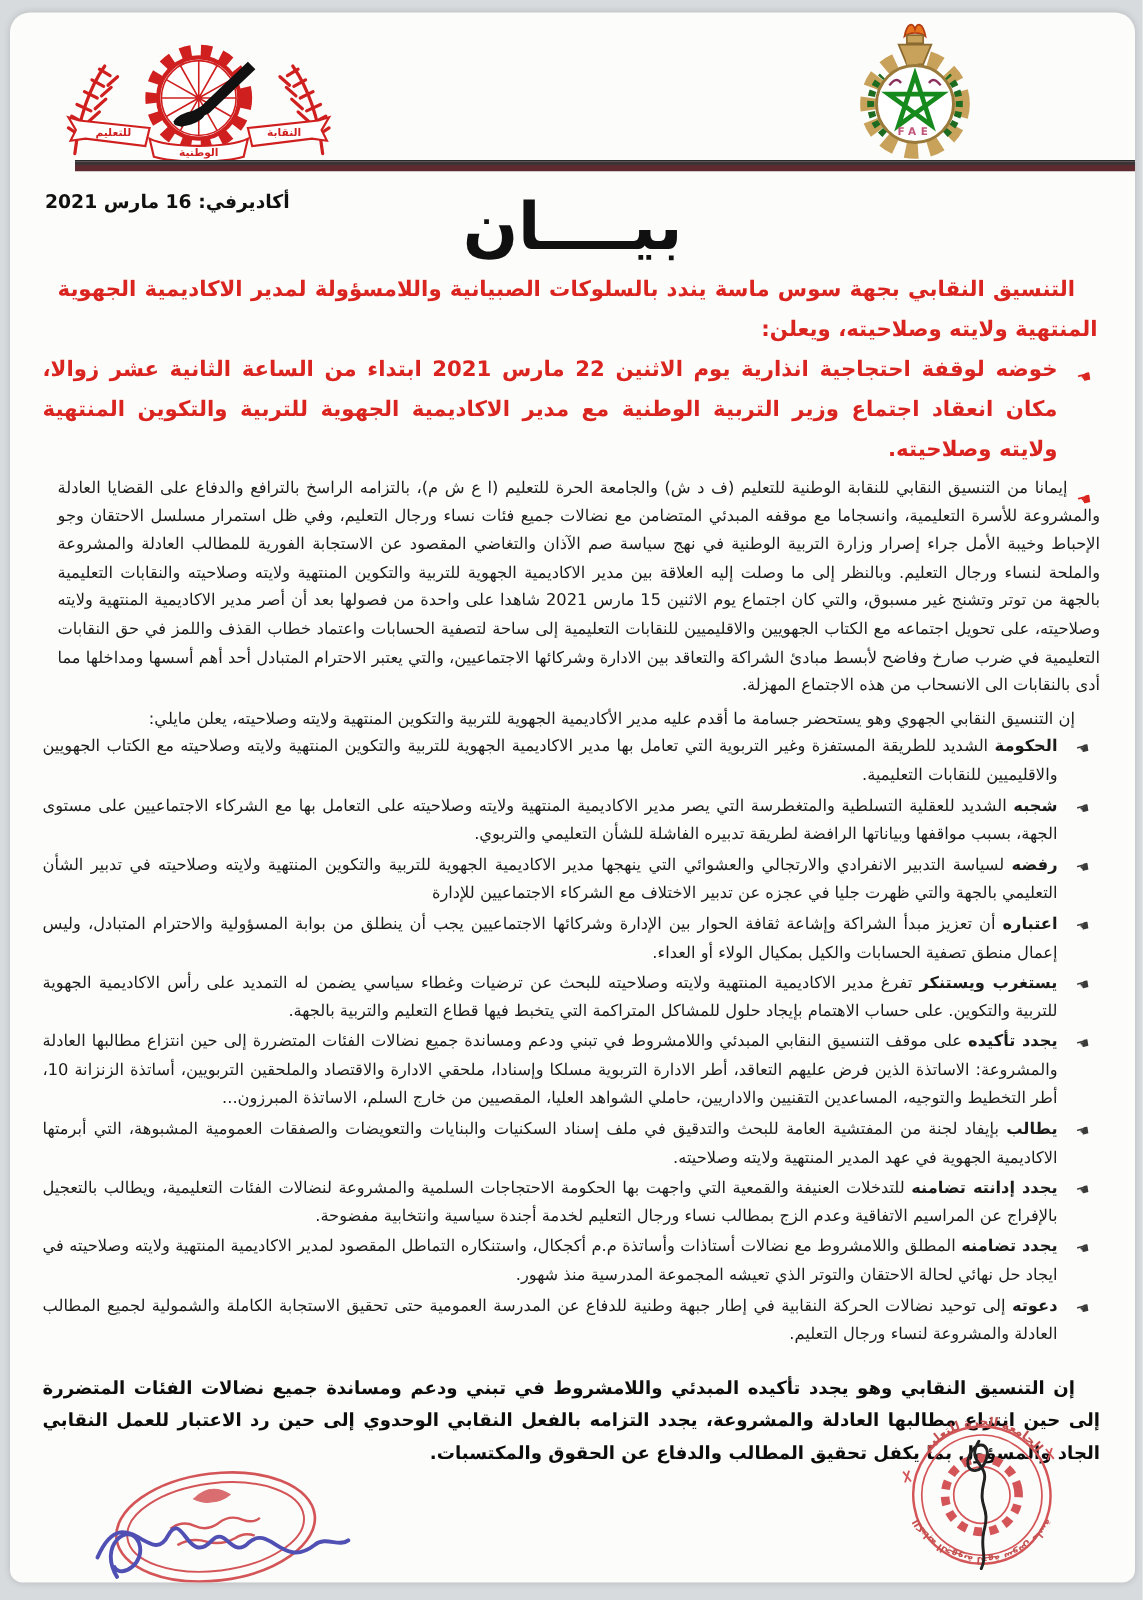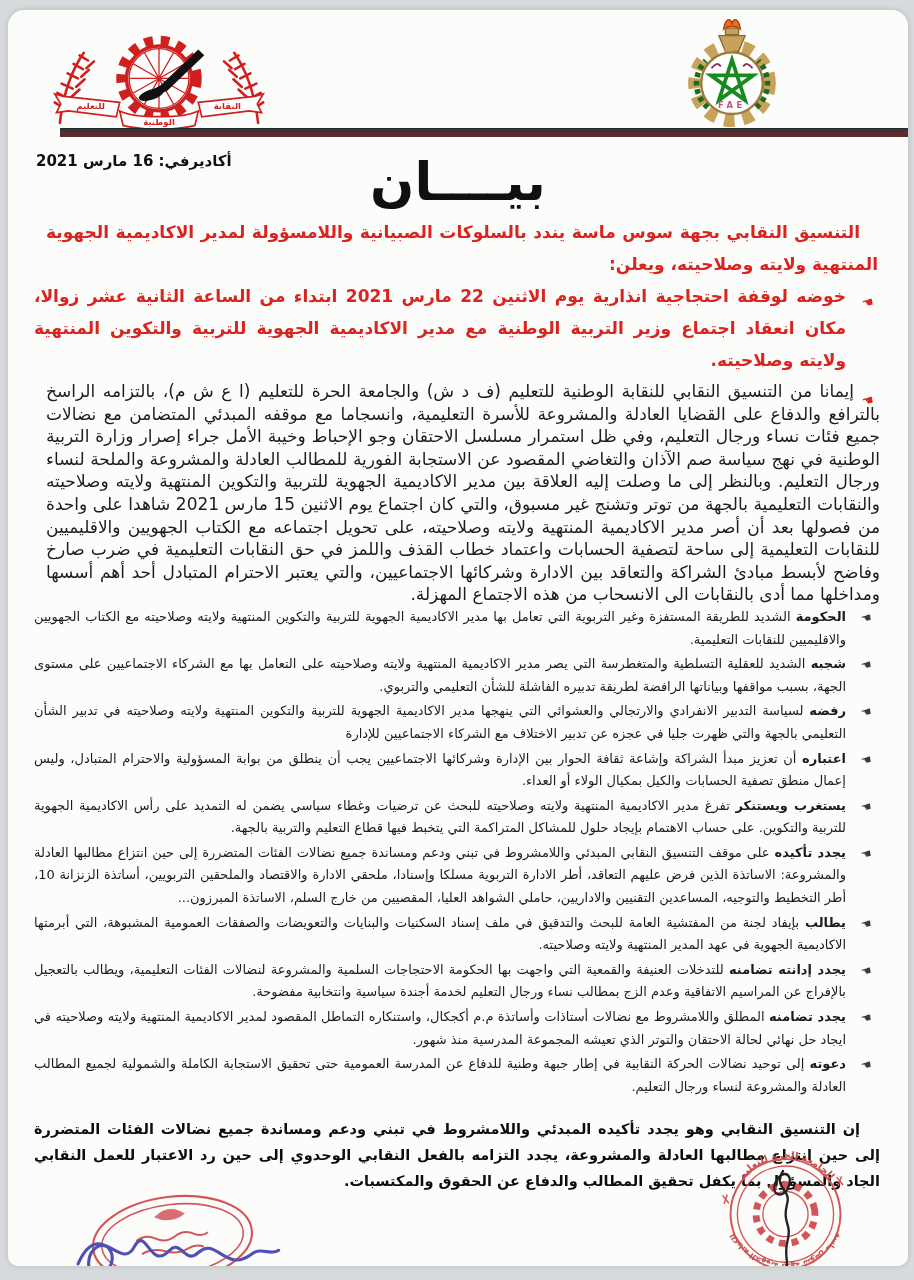--- a/index.html
+++ b/index.html
@@ -42,21 +42,21 @@
   ul.blist li{position:relative;text-align:justify;}
   ul.red-list li{
     font-size:17px;font-weight:bold;line-height:32px;color:var(--red);
     margin-bottom:2px;
   }
   ul.red-list .marker{
     position:absolute;right:-28px;top:7px;font-size:13px;font-weight:normal;
     color:var(--red);transform:rotate(-14deg);
   }
   .bodytext{
-    font-size:17px;line-height:22.6px;color:var(--ink);
+    font-size:13px;line-height:22.6px;color:var(--ink);
     text-align:justify;margin:4px 0 0 12px;
   }
   .bodytext.indent{text-indent:26px;}
   ul.black-list li{
     font-size:13px;line-height:22.6px;color:var(--ink);margin-bottom:2px;
   }
   ul.black-list .marker{
     position:absolute;right:-26px;top:1px;font-size:12px;color:#3a3a3a;
     transform:rotate(-14deg);
   }
@@ -133,20 +133,21 @@
       <ul class="blist red-list" id="red-list">
           <li>
     <span class="marker">☚</span><span class="rest">خوضه لوقفة احتجاجية انذارية يوم الاثنين 22 مارس 2021 ابتداء من الساعة الثانية عشر زوالا، مكان انعقاد اجتماع وزير التربية الوطنية مع مدير الاكاديمية الجهوية للتربية والتكوين المنتهية ولايته وصلاحيته.</span>
   </li>
           <li>
     <span class="marker">☚</span>
   </li>
         </ul>
 
       <p class="bodytext indent">إيمانا من التنسيق النقابي للنقابة الوطنية للتعليم (ف د ش) والجامعة الحرة للتعليم (ا ع ش م)، بالتزامه الراسخ بالترافع والدفاع على القضايا العادلة والمشروعة للأسرة التعليمية، وانسجاما مع موقفه المبدئي المتضامن مع نضالات جميع فئات نساء ورجال التعليم، وفي ظل استمرار مسلسل الاحتقان وجو الإحباط وخيبة الأمل جراء إصرار وزارة التربية الوطنية في نهج سياسة صم الآذان والتغاضي المقصود عن الاستجابة الفورية للمطالب العادلة والمشروعة والملحة لنساء ورجال التعليم. وبالنظر إلى ما وصلت إليه العلاقة بين مدير الاكاديمية الجهوية للتربية والتكوين المنتهية ولايته وصلاحيته والنقابات التعليمية بالجهة من توتر وتشنج غير مسبوق، والتي كان اجتماع يوم الاثنين 15 مارس 2021 شاهدا على واحدة من فصولها بعد أن أصر مدير الاكاديمية المنتهية ولايته وصلاحيته، على تحويل اجتماعه مع الكتاب الجهويين والاقليميين للنقابات التعليمية إلى ساحة لتصفية الحسابات واعتماد خطاب القذف واللمز في حق النقابات التعليمية في ضرب صارخ وفاضح لأبسط مبادئ الشراكة والتعاقد بين الادارة وشركائها الاجتماعيين، والتي يعتبر الاحترام المتبادل أحد أهم أسسها ومداخلها مما أدى بالنقابات الى الانسحاب من هذه الاجتماع المهزلة.</p>
+      <p class="bodytext" style="text-indent:20px">إن التنسيق النقابي الجهوي وهو يستحضر جسامة ما أقدم عليه مدير الأكاديمية الجهوية للتربية والتكوين المنتهية ولايته وصلاحيته، يعلن مايلي:</p>
 
       <ul class="blist black-list" id="black-list">
           <li>
     <span class="marker">☚</span><b class="lead">الحكومة</b><span class="rest"> الشديد للطريقة المستفزة وغير التربوية التي تعامل بها مدير الاكاديمية الجهوية للتربية والتكوين المنتهية ولايته وصلاحيته مع الكتاب الجهويين والاقليميين للنقابات التعليمية.</span>
   </li>
           <li>
     <span class="marker">☚</span><b class="lead">شجبه</b><span class="rest"> الشديد للعقلية التسلطية والمتغطرسة التي يصر مدير الاكاديمية المنتهية ولايته وصلاحيته على التعامل بها مع الشركاء الاجتماعيين على مستوى الجهة، بسبب مواقفها وبياناتها الرافضة لطريقة تدبيره الفاشلة للشأن التعليمي والتربوي.</span>
   </li>
           <li>
     <span class="marker">☚</span><b class="lead">رفضه</b><span class="rest"> لسياسة التدبير الانفرادي والارتجالي والعشوائي التي ينهجها مدير الاكاديمية الجهوية للتربية والتكوين المنتهية ولايته وصلاحيته في تدبير الشأن التعليمي بالجهة والتي ظهرت جليا في عجزه عن تدبير الاختلاف مع الشركاء الاجتماعيين للإدارة</span>

